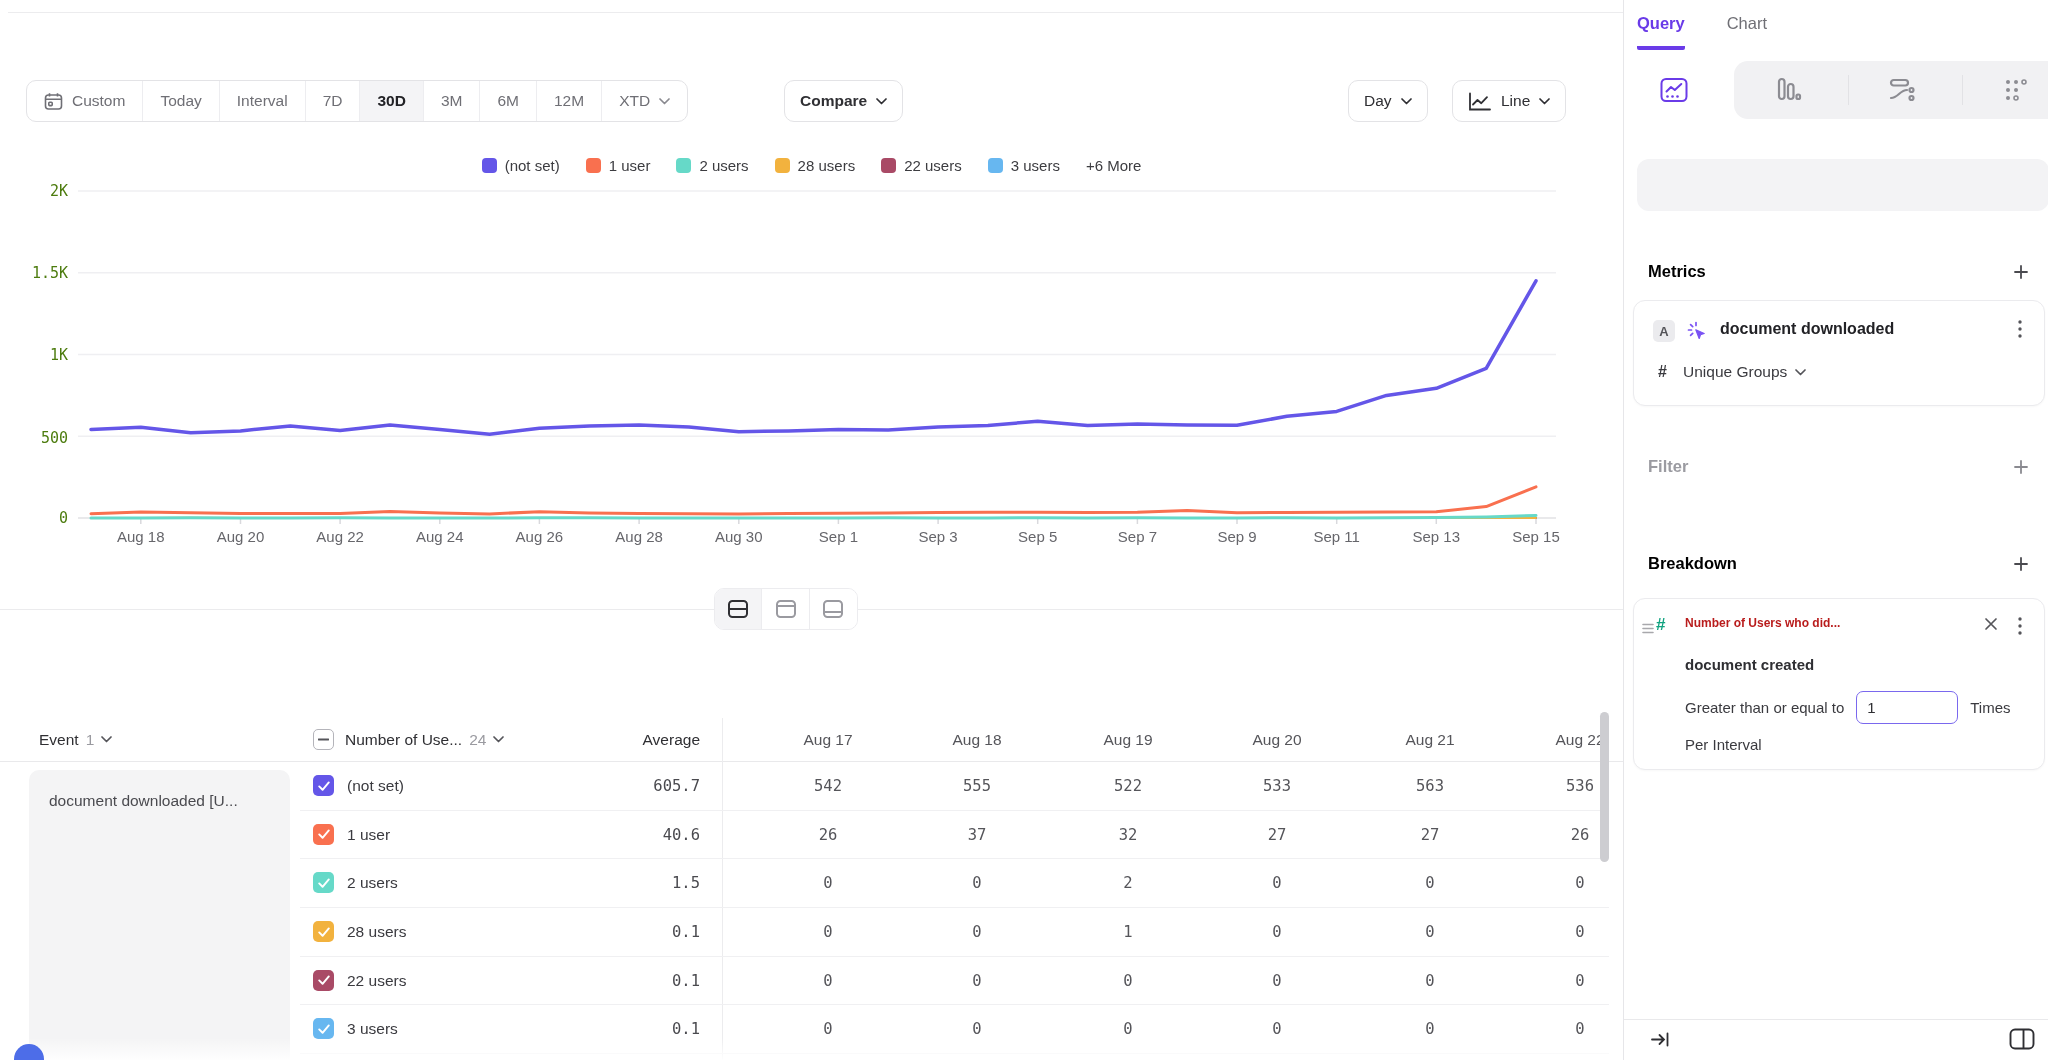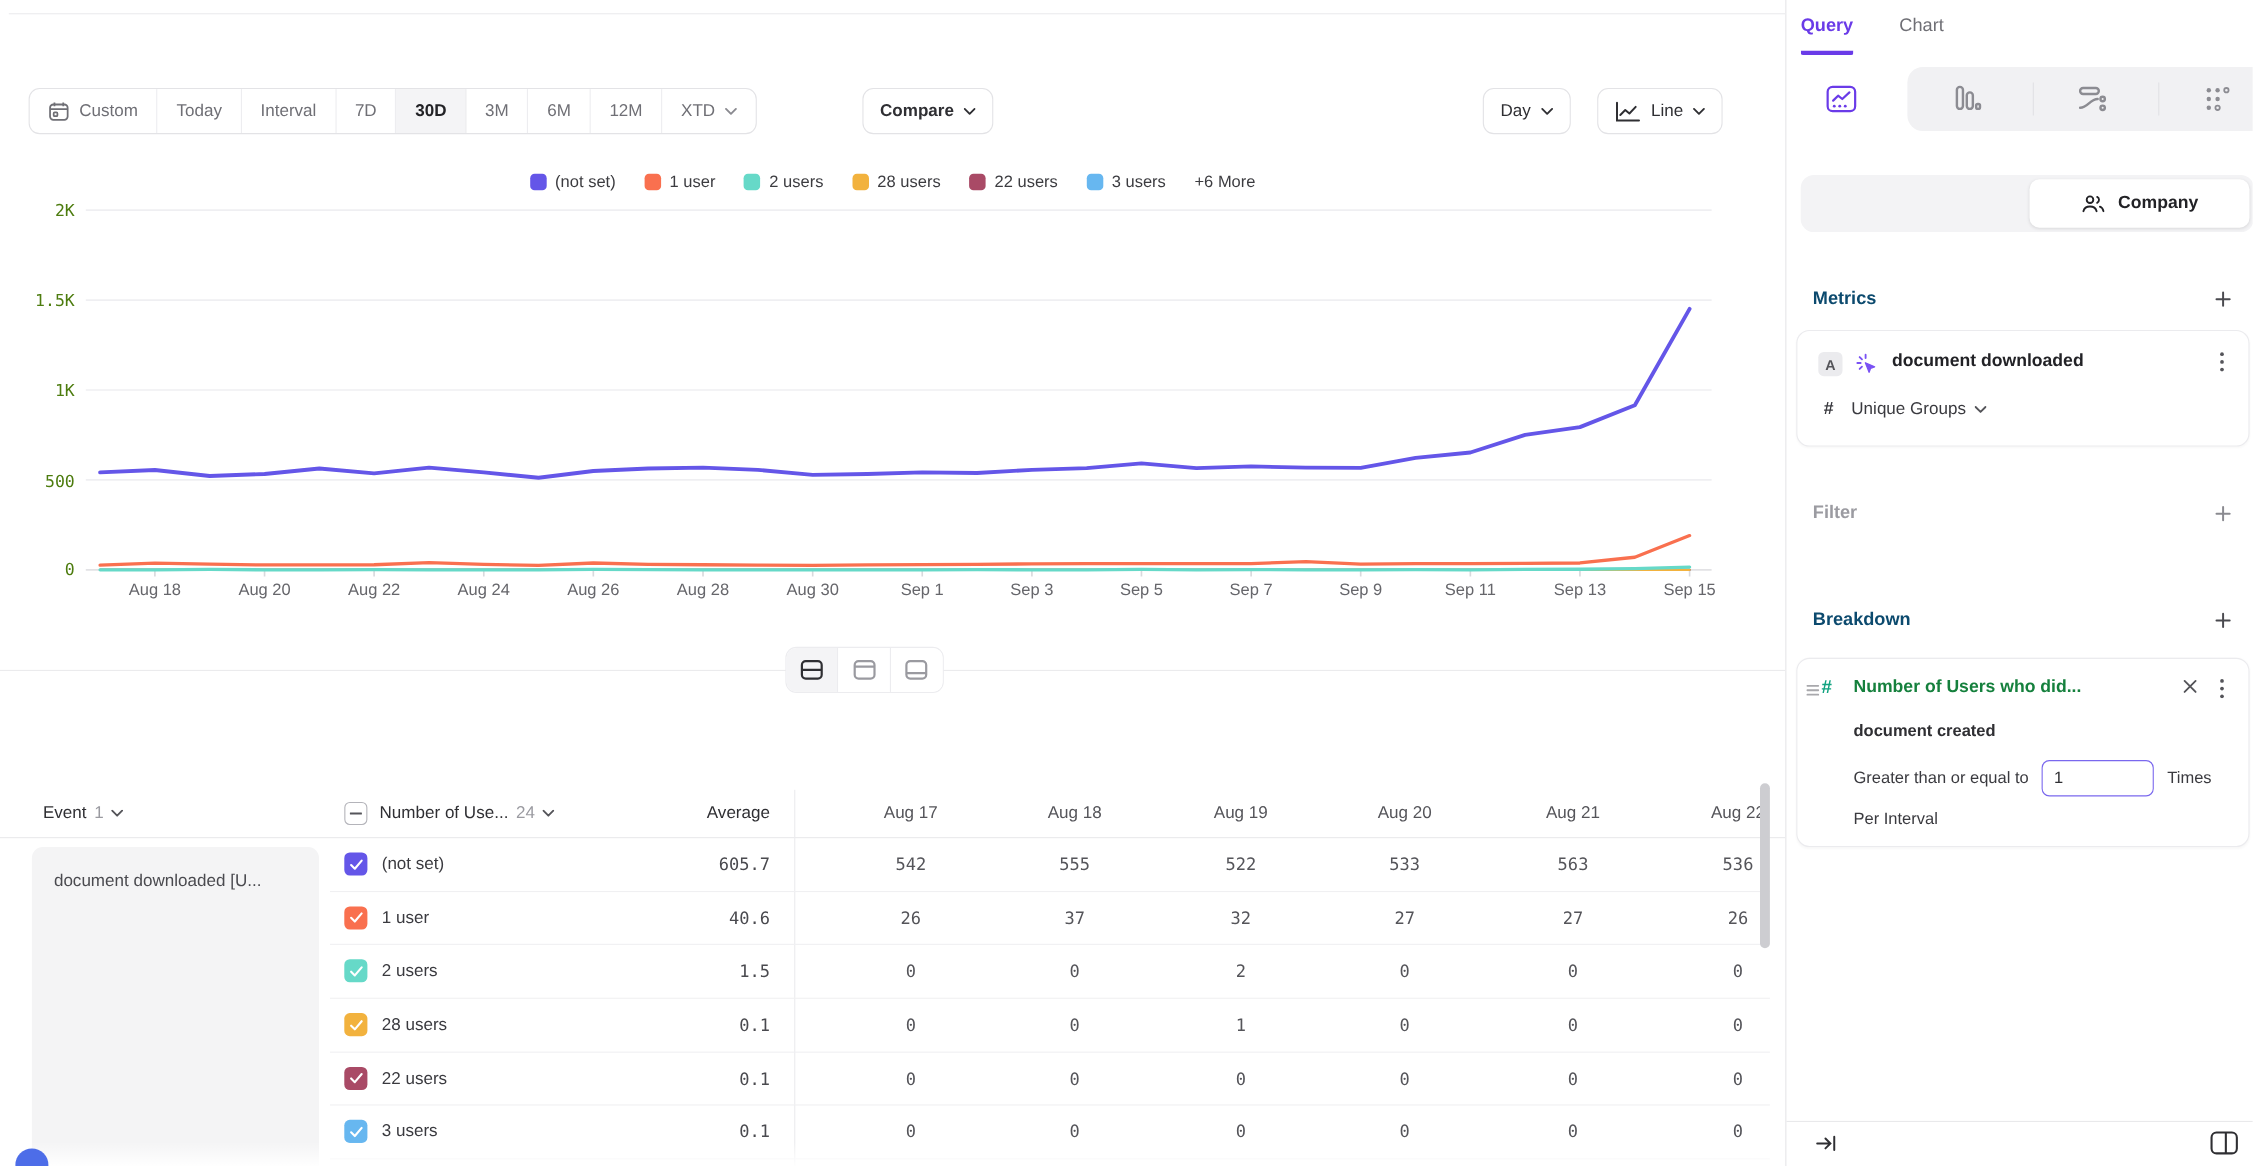--- a/index.html
+++ b/index.html
@@ -98,21 +98,21 @@
   .icon-bar .divider { position:absolute; top:14px; width:1px; height:30px; background:#e2e2e5; }
 
   .entity-toggle { position:absolute; top:159px; left:13px; width:412px; height:52px;
                    background:#f3f3f5; border-radius:12px; }
   .toggle-half { position:absolute; left:0; top:0; width:212px; height:52px; display:flex;
                  align-items:center; justify-content:center; gap:12px; font-size:16px; color:#55555a; cursor:pointer; }
   .toggle-pill { position:absolute; right:4px; top:4px; width:200px; height:44px; background:#fff;
                  border-radius:9px; box-shadow:0 1px 3px rgba(0,0,0,.10); display:flex; align-items:center;
                  justify-content:center; gap:12px; font-size:16px; font-weight:bold; color:#222226; cursor:pointer; }
 
-  .p-heading { position:absolute; left:24px; font-size:16.5px; font-weight:bold; color:#0c4a6e; }
+  .p-heading { position:absolute; left:24px; font-size:16.5px; font-weight:bold; color:#000000; }
   .p-heading.muted { color:#9b9ba1; font-weight:bold; }
   .plus-btn { position:absolute; right:14px; width:26px; height:26px; display:flex; align-items:center;
               justify-content:center; color:#4a4a4f; cursor:pointer; }
   .plus-btn.muted { color:#8a8a90; }
 
   .card { position:absolute; left:9px; width:412px; background:#fff; border:1px solid #ebebee;
           border-radius:12px; box-shadow:0 1px 2px rgba(0,0,0,.03); }
   .metric-card { top:300px; height:106px; }
   .badge-a { position:absolute; left:19px; top:19px; width:22px; height:22px; background:#ebebee;
              border-radius:5px; font-size:13px; font-weight:bold; color:#55555a; display:flex;
@@ -121,21 +121,21 @@
   .metric-title { position:absolute; left:86px; top:19px; font-size:16px; font-weight:bold; color:#222226; }
   .kebab { position:absolute; right:14px; width:20px; height:22px; display:flex; align-items:center;
            justify-content:center; cursor:pointer; }
   .metric-hash { position:absolute; left:24px; top:62px; font-size:16px; font-weight:bold; color:#3a3a3f; }
   .metric-agg { position:absolute; left:49px; top:62px; display:flex; align-items:center; gap:8px;
                 font-size:15.5px; color:#3a3a3f; cursor:pointer; }
 
   .breakdown-card { top:598px; height:172px; }
   .drag-handle { position:absolute; left:8px; top:21px; cursor:grab; }
   .green-hash { position:absolute; left:22px; top:16px; font-size:17px; font-weight:bold; color:#12a380; }
-  .bd-title { position:absolute; left:51px; top:17px; font-size:16px; font-weight:bold; color:#15803d; }
+  .bd-title { position:absolute; left:51px; top:17px; font-size:12px; font-weight:bold; color:#b91c1c; }
   .bd-close { position:absolute; right:46px; top:18px; cursor:pointer; }
   .bd-event { position:absolute; left:51px; top:57px; font-size:15px; font-weight:bold; color:#2f2f33; }
   .bd-cond-row { position:absolute; left:51px; top:92px; display:flex; align-items:center; gap:12px; font-size:15px; color:#3a3a3f; }
   .times-input { width:102px; height:33px; border:1.5px solid #7a68ee; border-radius:7px; padding:0 10px;
                  font-size:15px; color:#2f2f33; outline:none; font-family:"Liberation Sans",sans-serif; }
   .bd-per { position:absolute; left:51px; top:137px; font-size:15px; color:#3a3a3f; }
 
   .p-bottom { position:absolute; left:0; bottom:0; width:425px; height:41px; border-top:1px solid #e9e9eb; }
   .collapse-icon { position:absolute; left:26px; top:11px; cursor:pointer; }
   .corner-icon { position:absolute; right:14px; top:8px; cursor:pointer; }
@@ -510,29 +510,20 @@
             <circle cx="22" cy="6" r="2" fill="none" stroke="#8c8c92" stroke-width="1.6"></circle>
             <circle cx="6" cy="14" r="2"></circle>
             <circle cx="14" cy="14" r="2"></circle>
             <circle cx="6" cy="22" r="2"></circle>
             <circle cx="14" cy="22" r="2" fill="none" stroke="#8c8c92" stroke-width="1.6"></circle>
           </svg>
       </div>
     </div>
 
     <div class="entity-toggle">
-      <div class="toggle-pill">
-        <svg width="22" height="20" viewBox="0 0 22 20" fill="none" stroke="#222226" stroke-width="1.7">
-            <circle cx="8" cy="6.5" r="3"></circle>
-            <path d="M2 17c.7-2.9 3-4.3 6-4.3s5.3 1.4 6 4.3" stroke-linecap="round"></path>
-            <path d="M14.5 4a3 3 0 0 1 0 5.4" stroke-linecap="round"></path>
-            <path d="M17 12.9c1.7.6 2.8 1.9 3.2 4.1" stroke-linecap="round"></path>
-          </svg>
-        <span>Company</span>
-      </div>
     </div>
 
     <div class="p-heading" style="top:262px">Metrics</div>
     <div class="plus-btn" style="top:259px">
       <svg width="16" height="16" viewBox="0 0 16 16" fill="none">
           <path d="M8 2v12M2 8h12" stroke="currentColor" stroke-width="1.8" stroke-linecap="round"></path>
         </svg>
     </div>
 
     <div class="card metric-card">

